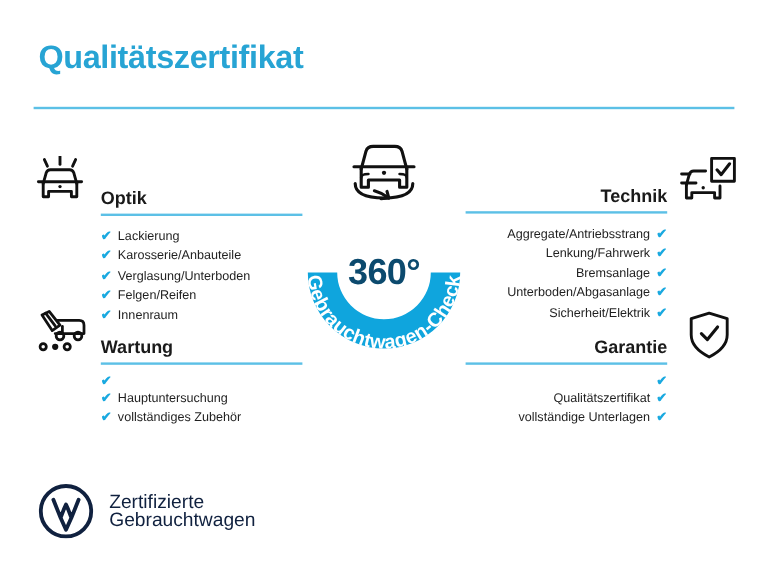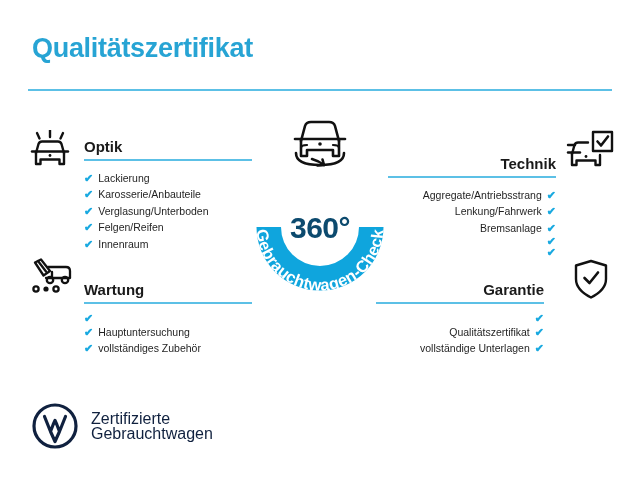--- a/index.html
+++ b/index.html
@@ -86,24 +86,24 @@
   .block.left .item { justify-content: flex-start; }
   .block.right .item { justify-content: flex-end; }
   .check {
     color: #19a9e0;
     font-size: 11px;
     font-weight: bold;
     line-height: 1;
   }
 
   
-  #block-optik   { left: 84px;  top: 125px; width: 168px; text-align: center; }
+  #block-optik   { left: 84px;  top: 144px; width: 168px; text-align: center; }
   #block-wartung { left: 84px;  top: 268px; width: 168px; }
   #block-technik { left: 388px; top: 142px; width: 168px; }
-  #block-garantie{ left: 376px; top: 268px; width: 168px; }
+  #block-garantie{ left: 388px; top: 268px; width: 168px; }
 
   
   .block-icon {
     position: absolute;
     color: #111;
   }
   #icon-optik    { left: 28px;  top: 130px; }
   #icon-wartung  { left: 26px;  top: 258px; }
   #icon-technik  { left: 566px; top: 130px; }
   #icon-garantie { left: 572px; top: 259px; }
@@ -246,23 +246,25 @@
         </li>
       <li class="item">
           <span>Lenkung/Fahrwerk</span>
           <span class="check">✔</span>
         </li>
       <li class="item">
           <span>Bremsanlage</span>
           <span class="check">✔</span>
         </li>
       <li class="item">
-          <span class="check">✔</span>
-        </li>
-      <li class="item">
+          <span>Unterboden/Abgasanlage</span>
+          <span class="check">✔</span>
+        </li>
+      <li class="item">
+          <span>Sicherheit/Elektrik</span>
           <span class="check">✔</span>
         </li>
     </ul>
   </div>
 
   <div class="block left" id="block-wartung">
     <div class="block-head">
       <div class="block-title">Wartung</div>
     </div>
     <div class="block-rule"></div>

